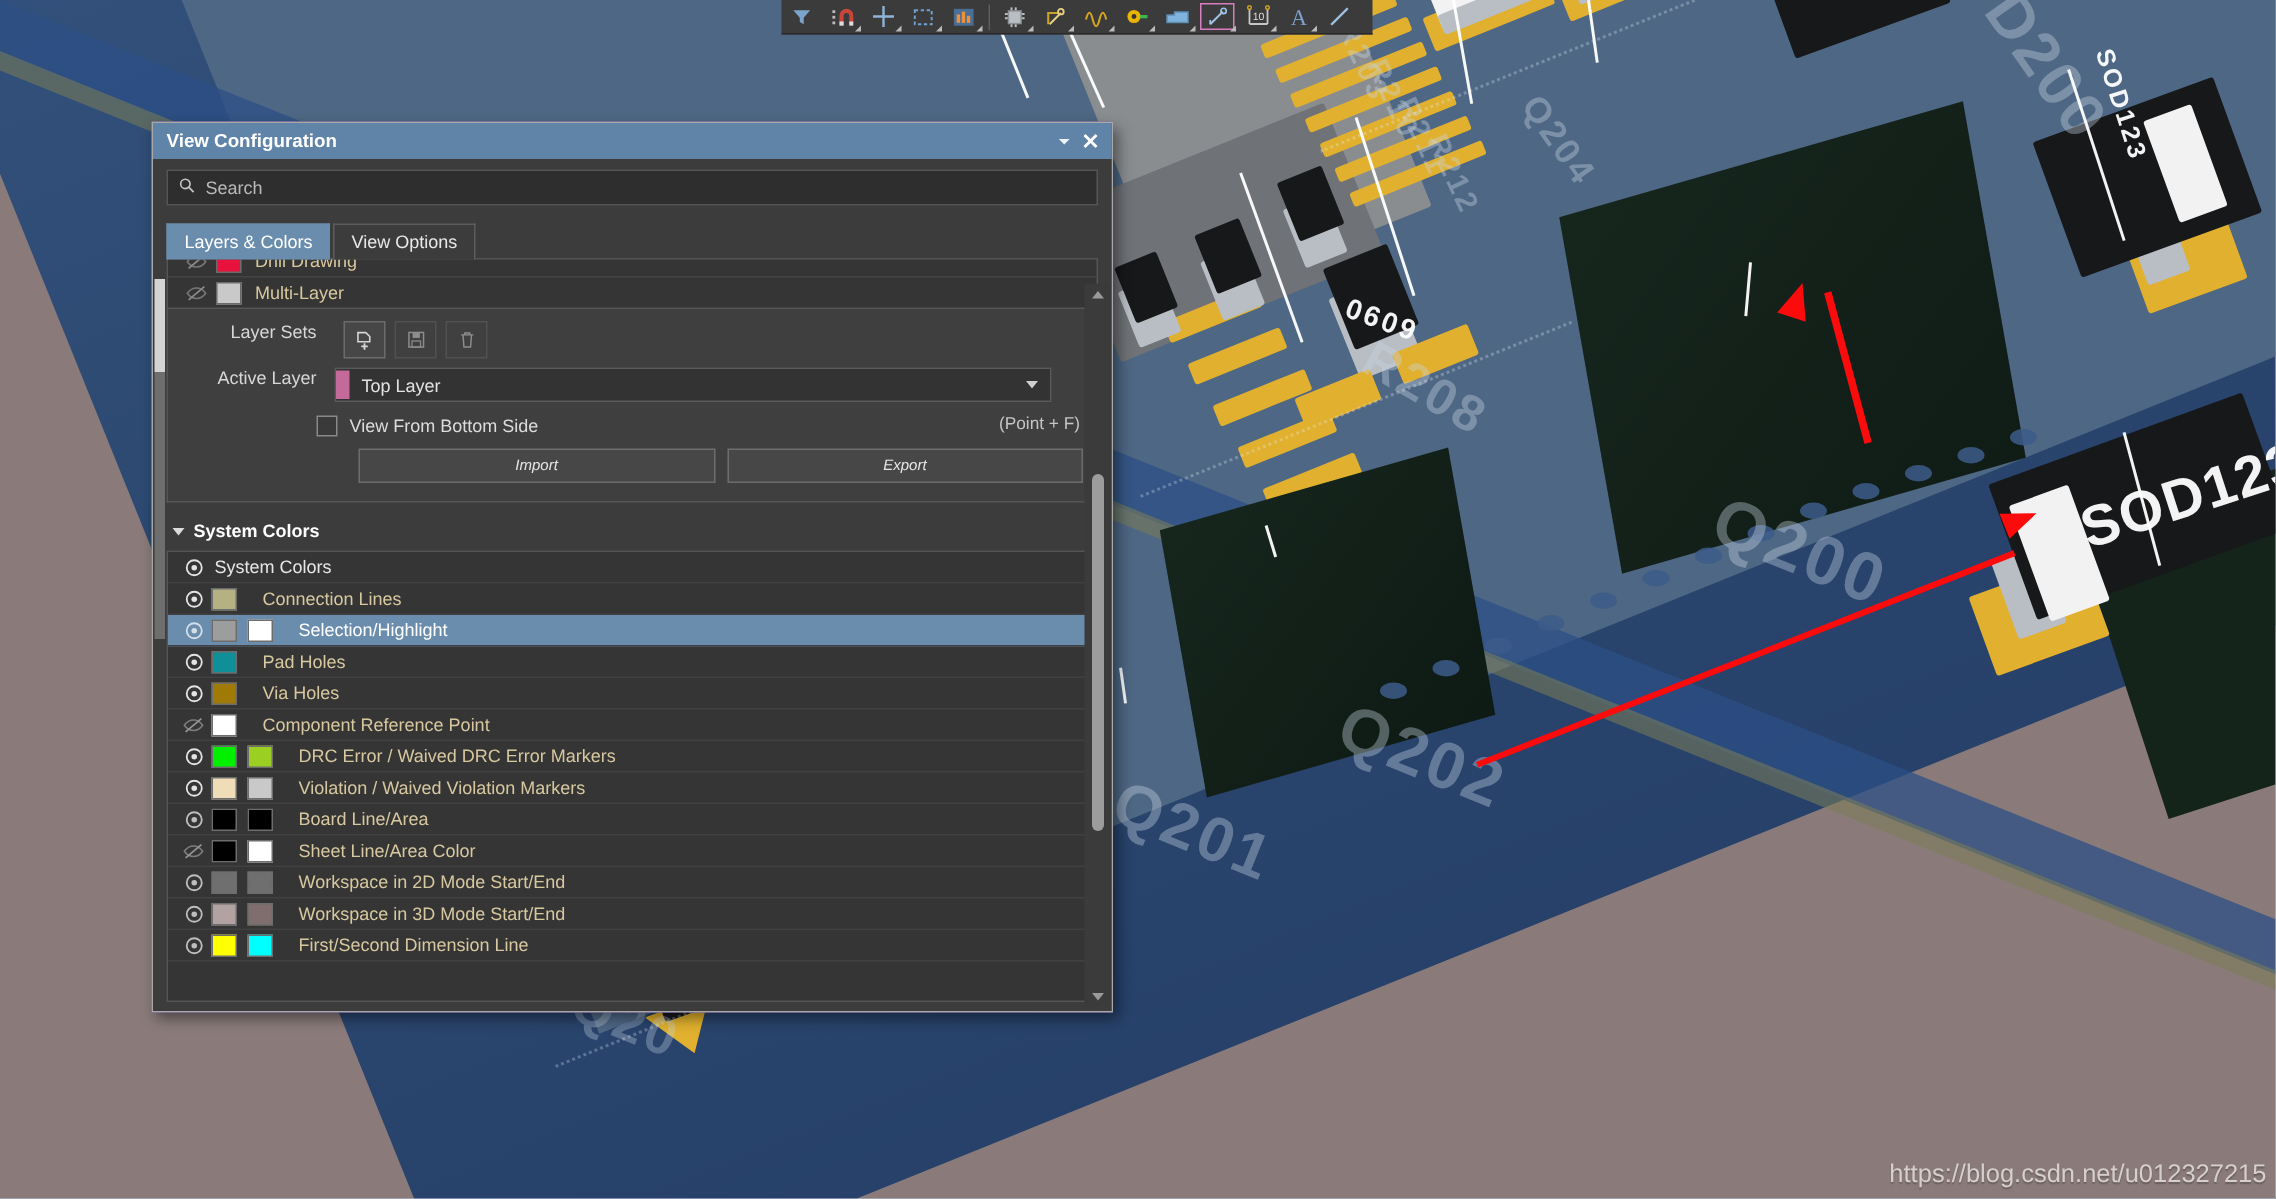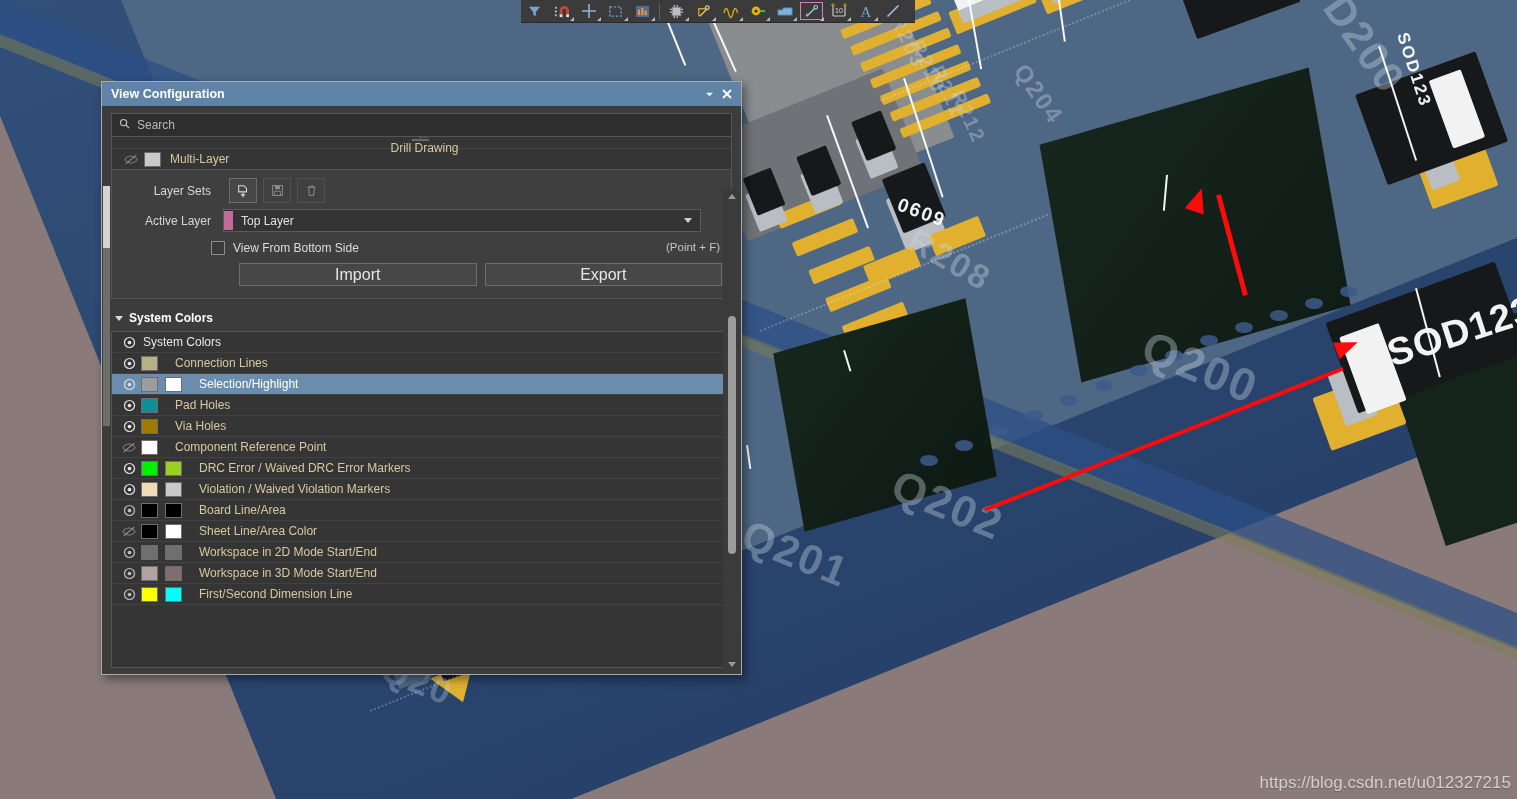--- a/index.html
+++ b/index.html
@@ -251,21 +251,21 @@
 
   
   #settings-block {
     background: #3f3f3f;
     border: 1px solid #555;
     border-top: none;
     padding: 8px 9px 12px 9px;
     flex: none;
   }
   .frow {
-    display: flex; align-items: center;
+    display: flex; 
     margin-bottom: 6px;
   }
   .flabel {
     width: 90px;
     text-align: right;
     padding-right: 12px;
     color: #d7d7d7;
     font-size: 12px;
   }
   .combo {
@@ -319,22 +319,22 @@
     font-size: 11.5px;
     padding-right: 2px;
   }
   .btn-row { display: flex; gap: 8px; margin-left: 118px; }
   .btn {
     flex: 1;
     height: 21px;
     background: #474747;
     border: 1px solid #6d6d6d;
     color: #e6e6e6;
-    font-size: 16px;
-    display: flex; align-items: center; justify-content: center;
+    font-size: 10px;
+    display: flex; align-items: center; justify-content: center; font-style: italic;
   }
 
   
   #sys-head {
     display: flex; align-items: center;
     gap: 6px;
     margin: 12px 0 6px 4px;
     color: #ffffff;
     font-size: 12px;
     font-weight: bold;
@@ -702,23 +702,27 @@
       <div id="search-row">
         <span>
           <svg width="11" height="11" viewBox="0 0 12 12">
               <circle cx="5" cy="5" r="3.4" fill="none" stroke="#c3c3c3" stroke-width="1.2"></circle>
               <path d="M7.6 7.6L11 11" stroke="#c3c3c3" stroke-width="1.3"></path>
             </svg>
         </span>
         <span class="txt">Search</span>
       </div>
 
+      <div id="tabs">
+        <div class="tab active">Layers &amp; Colors</div>
+        <div class="tab">View Options</div>
+      </div>
 
       <div id="layers-upper">
-        <div class="lrow" style="margin-top:-9px;flex-direction:column;">
+        <div class="lrow" style="margin-top:-9px;">
           <span class="eye">
             <svg width="14" height="11" viewBox="0 0 16 12">
                 <path d="M1 6s2.8-4 7-4 7 4 7 4-2.8 4-7 4S1 6 1 6z" fill="none" stroke="#777" stroke-width="1.2"></path>
                 <path d="M2 11L14 1" stroke="#8c8c8c" stroke-width="1.3"></path>
               </svg>
           </span>
           <span class="sw" style="background:#e8123c;"></span>
           <span>Drill Drawing</span>
         </div>
         <div class="lrow">

